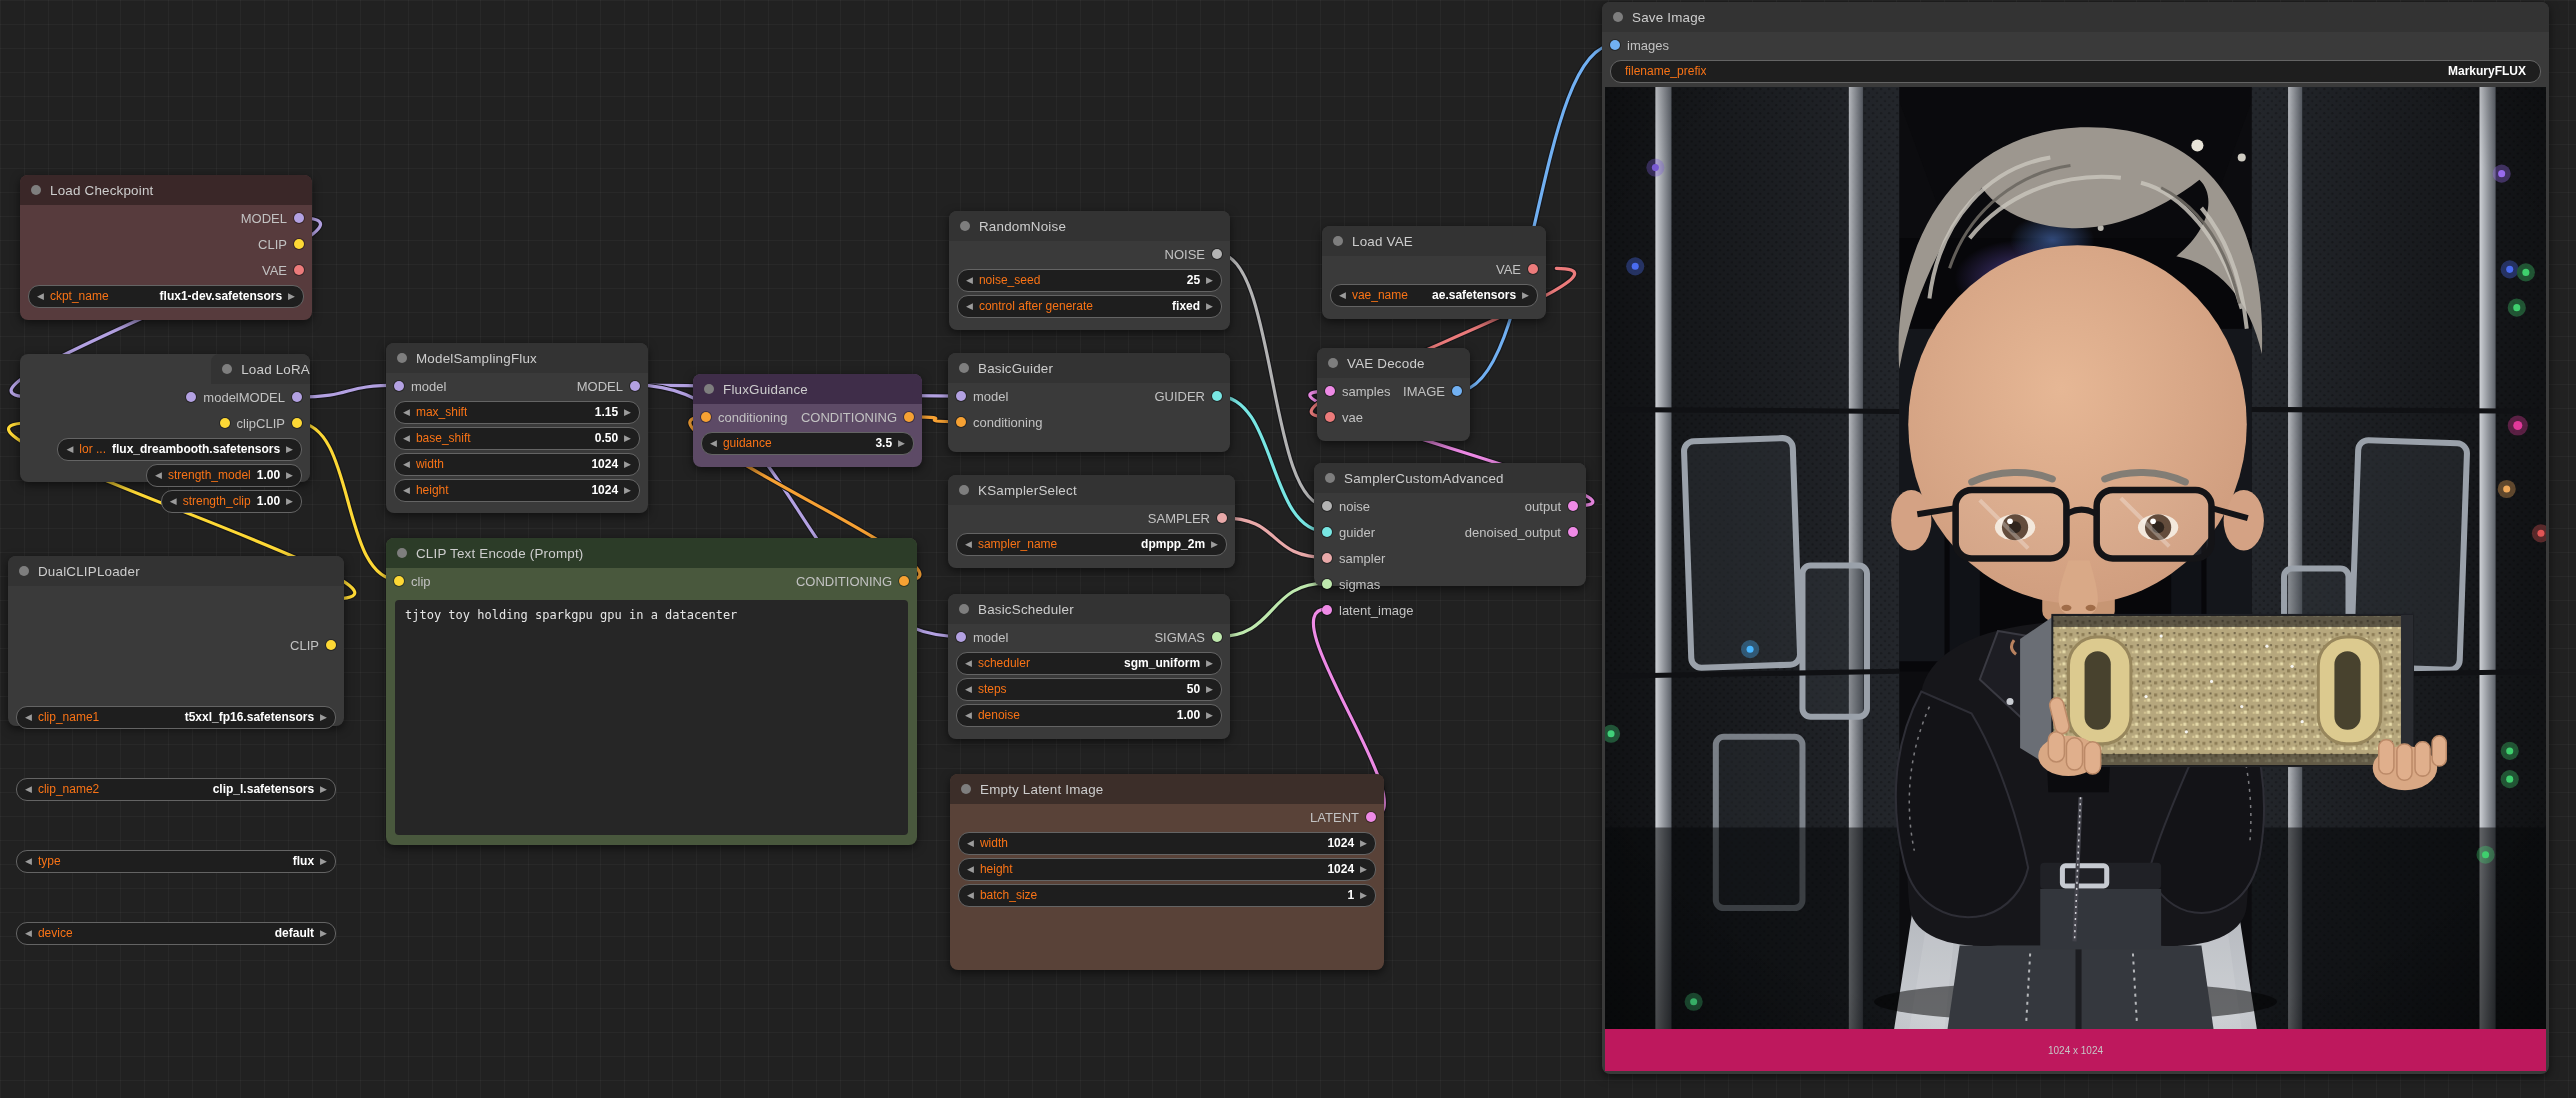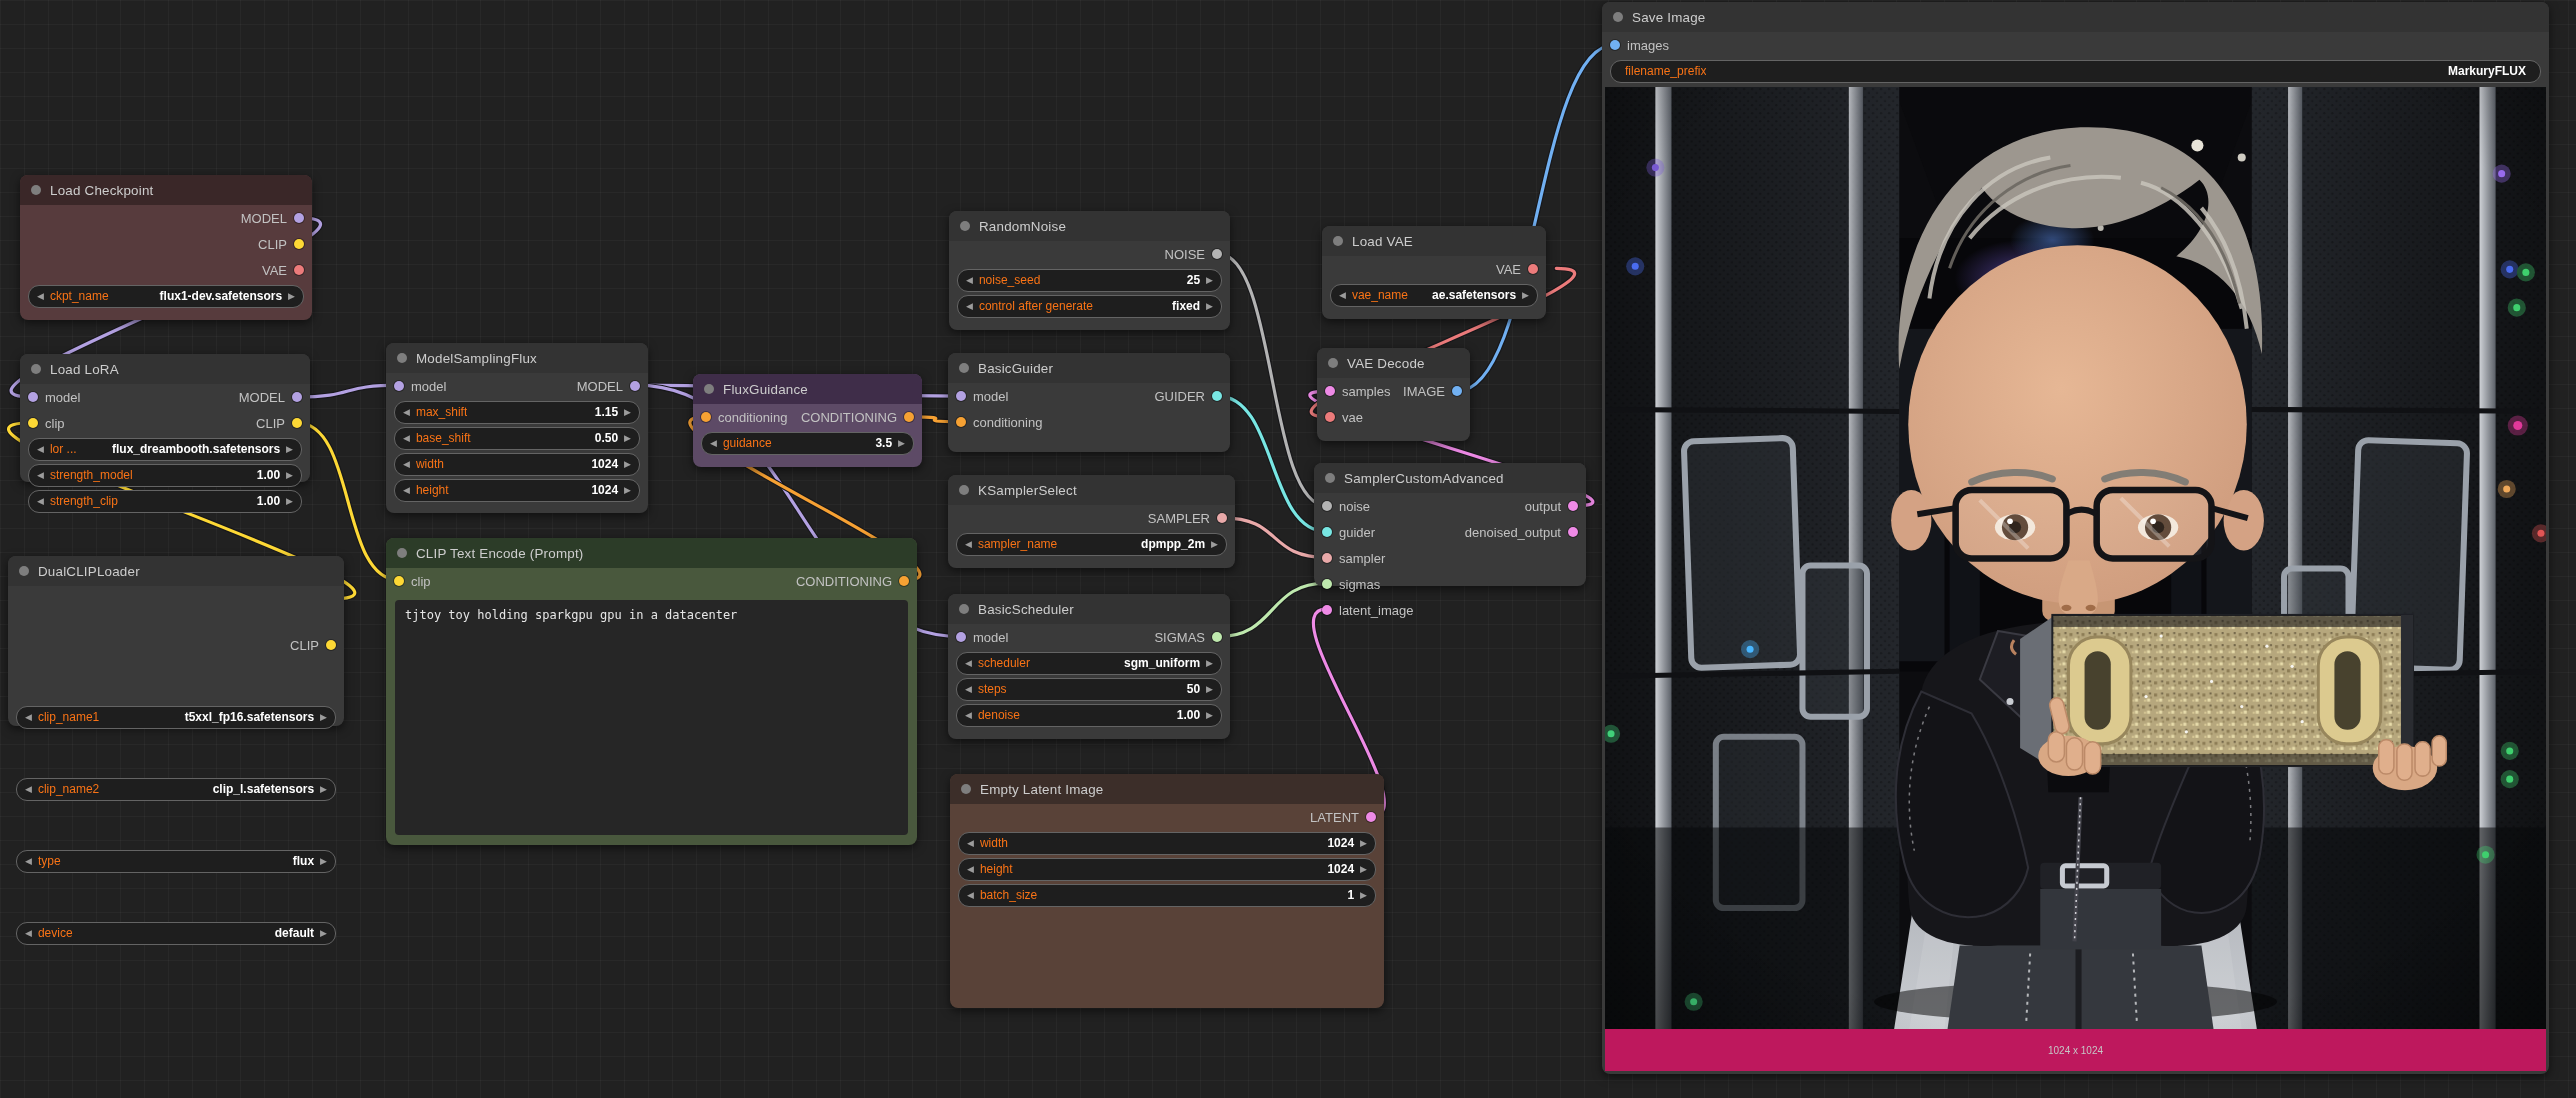--- a/index.html
+++ b/index.html
@@ -96,21 +96,21 @@
       </div>
       <div class="row">
         <div class="pill">
           <span class="arr">◀</span>
           <span class="wlabel">ckpt_name</span>
           <span class="wvalue">flux1-dev.safetensors</span>
           <span class="arr">▶</span>
         </div>
       </div>
     </div>
-    <div class="node" style="left: 20px; top: 354px; width: 290px; height: 128px; --body: #3a3a3a; --header: #333333;">
+    <div class="node" style="left: 20px; top: 354px; width: 290px; height: 128px; align-items: flex-end; --body: #3a3a3a; --header: #333333;">
       <div class="node-header">
         <span class="collapse-dot"></span>
         <span class="node-title">Load LoRA</span>
       </div>
       <div class="row">
         <span class="port in">
           <span class="port-dot" style="background: rgb(179, 161, 226);"></span>
           <span class="port-label">model</span>
         </span>
         <span class="port out">
@@ -389,21 +389,21 @@
       </div>
       <div class="row">
         <div class="pill">
           <span class="arr">◀</span>
           <span class="wlabel">denoise</span>
           <span class="wvalue">1.00</span>
           <span class="arr">▶</span>
         </div>
       </div>
     </div>
-    <div class="node" style="left: 950px; top: 774px; width: 434px; height: 234px; --body: #594238; --header: #3c2e29;">
+    <div class="node" style="left: 950px; top: 774px; width: 434px; height: 196px; --body: #594238; --header: #3c2e29;">
       <div class="node-header">
         <span class="collapse-dot"></span>
         <span class="node-title">Empty Latent Image</span>
       </div>
       <div class="row">
         <span class="port out">
           <span class="port-label">LATENT</span>
           <span class="port-dot" style="background: rgb(238, 138, 230);"></span>
         </span>
       </div>

